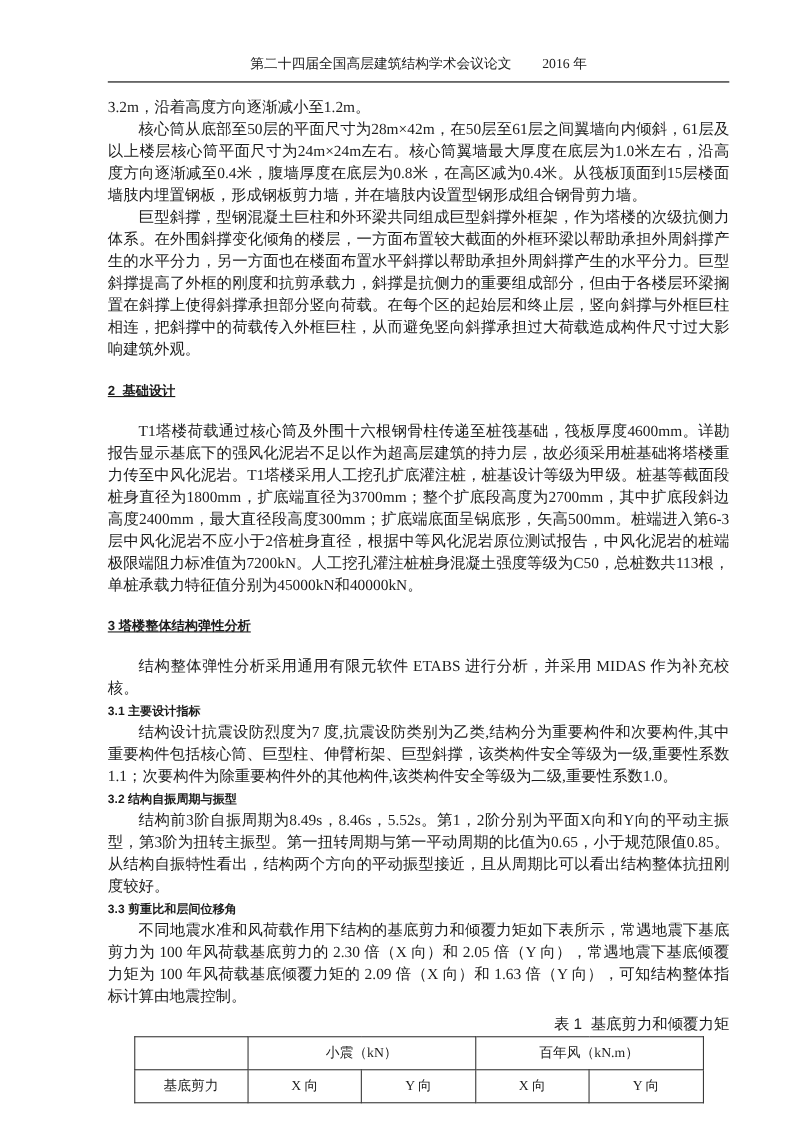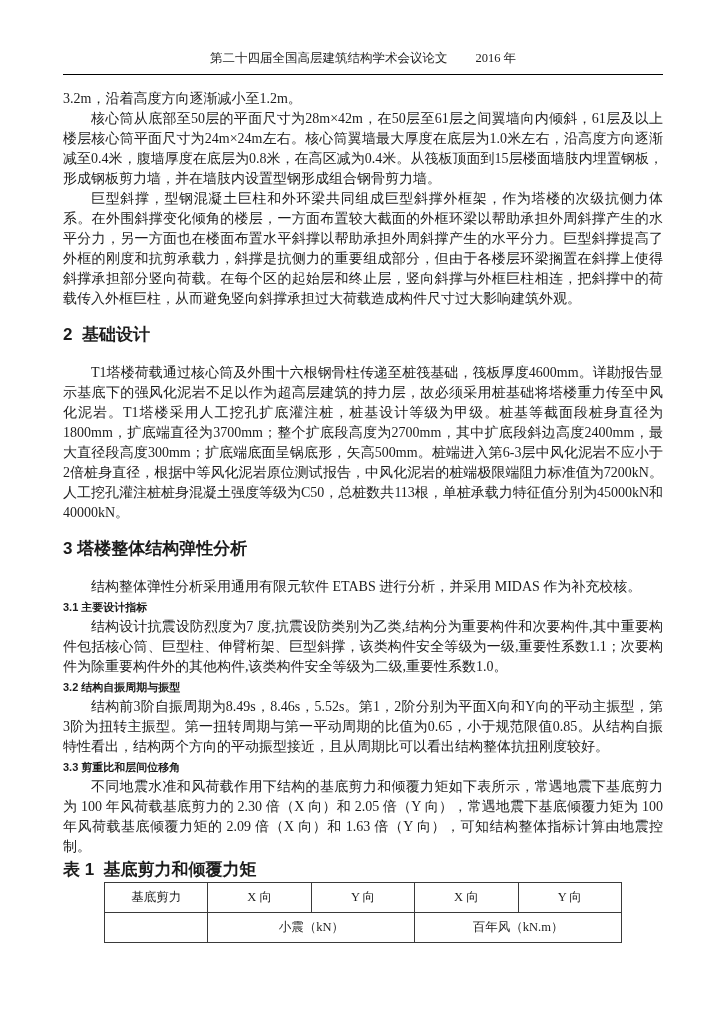--- a/index.html
+++ b/index.html
@@ -11,21 +11,21 @@
     width: 724px;
     height: 1024px;
     overflow: hidden;
     font-family: "Liberation Serif", "DejaVu Serif", serif;
     color: #1c1c1c;
   }
   .page {
     box-sizing: border-box;
     width: 724px;
     height: 1024px;
-    padding: 50px 61px 0 63px;
+    padding: 50px 61px 0 98px;
     background: #ffffff;
   }
   .header-text {
     text-align: center;
     font-size: 12.5px;
     line-height: 16px;
     white-space: pre;
   }
   .header-year { margin-left: 28px; }
   .header-rule {
@@ -38,39 +38,40 @@
     margin: 0;
     font-size: 14px;
     line-height: 20px;
     text-align: justify;
     text-indent: 2em;
   }
   p.noindent { text-indent: 0; }
   h2.sec-head {
     font-family: "Liberation Sans", "DejaVu Sans", sans-serif;
     font-weight: bold;
-    font-size: 17px;
+    font-size: 12px;
     line-height: 22px;
     margin: 15px 0 17px 0;
     white-space: pre-wrap;
+    text-decoration: underline;
   }
   h3.sub-head {
     font-family: "Liberation Sans", "DejaVu Sans", sans-serif;
     font-weight: bold;
     font-size: 11px;
     line-height: 20px;
     margin: 0;
     white-space: pre-wrap;
   }
   .table-caption {
     font-family: "Liberation Sans", "DejaVu Sans", sans-serif;
-    font-weight: bold;
-    font-size: 17px;
+    font-weight: normal;
+    font-size: 14px;
     line-height: 18px;
-    text-align: left;
+    text-align: right;
     margin: 4px 0 3px 0;
     white-space: pre-wrap;
   }
   table.data-table {
     border-collapse: collapse;
     table-layout: fixed;
     width: 518px;
     margin: 0 auto;
   }
   table.data-table td {
@@ -125,28 +126,28 @@
     <table class="data-table">
       <colgroup>
           <col>
           <col>
           <col>
           <col>
           <col>
         </colgroup>
       <tbody>
           <tr>
+        <td></td>
+        <td colspan="2">小震（kN）</td>
+        <td colspan="2">百年风（kN.m）</td>
+      </tr>
+      <tr>
         <td>基底剪力</td>
         <td>X 向</td>
         <td>Y 向</td>
         <td>X 向</td>
         <td>Y 向</td>
-      </tr>
-      <tr>
-        <td></td>
-        <td colspan="2">小震（kN）</td>
-        <td colspan="2">百年风（kN.m）</td>
       </tr>
     </tbody>
       </table>
 
   </main>
 </div>
 
 </body></html>

